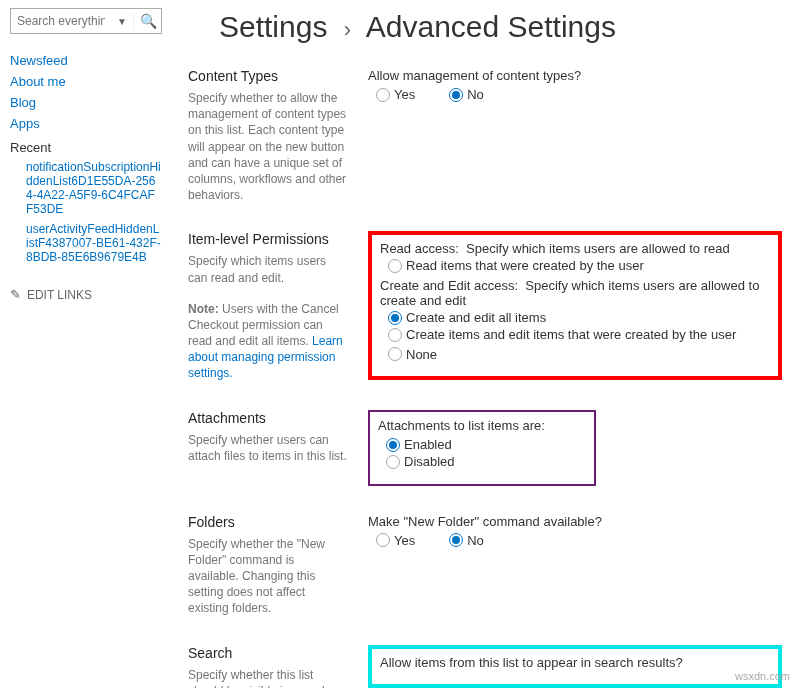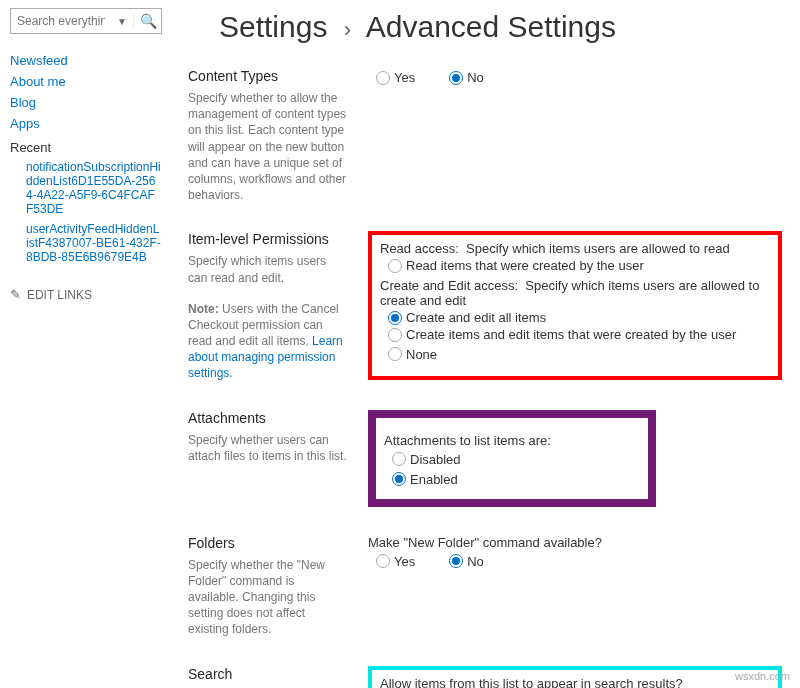--- a/index.html
+++ b/index.html
@@ -25,21 +25,21 @@
 .section-left .desc a { color: #0072c6; text-decoration: none; }
 .section-right { flex: 1; font-size: 13px; }
 .section-right .q { margin-bottom: 4px; }
 .radio-row { margin: 2px 0 2px 8px; }
 .radio-row.inline { display: flex; gap: 34px; margin-left: 8px; }
 .radio { display: inline-flex; align-items: center; gap: 4px; cursor: pointer; }
 .radio .circ { width: 14px; height: 14px; border: 1px solid #a6a6a6; border-radius: 50%; display: inline-flex; align-items: center; justify-content: center; }
 .radio.sel .circ { border-color: #0072c6; }
 .radio.sel .circ::after { content: ""; width: 8px; height: 8px; background: #0072c6; border-radius: 50%; }
 .box-red { border: 4px solid #ff0000; padding: 6px 8px 10px; }
-.box-green { border: 8px solid #701a75; padding: 15px 8px 10px; width: 288px; }
+.box-green { border: 2px solid #701a75; padding: 6px 8px 10px; width: 228px; }
 .box-cyan { border: 4px solid #00e5e5; padding: 6px 8px 10px; }
 .subhead { font-weight: 400; display: inline; }
 .watermark { position: absolute; right: 10px; bottom: 6px; font-size: 11px; color: #aaa; }
 </style>
 </head>
 <body>
 
 <div class="wrap">
   <div class="sidebar">
     <div class="search-box">
@@ -68,20 +68,21 @@
       <span class="sep">›</span>
       <span>Advanced Settings</span>
     </div>
 
     <div class="section">
       <div class="section-left">
         <h3>Content Types</h3>
         <div class="desc">Specify whether to allow the management of content types on this list. Each content type will appear on the new button and can have a unique set of columns, workflows and other behaviors.</div>
       </div>
       <div class="section-right">
+        <div class="q">Allow management of content types?</div>
         <div class="radio-row inline">
           <label class="radio">
               <span class="circ"></span>
               <span>Yes</span>
             </label>
           <label class="radio sel">
               <span class="circ"></span>
               <span>No</span>
             </label>
         </div>
@@ -122,27 +123,27 @@
     </div>
 
     <div class="section">
       <div class="section-left">
         <h3>Attachments</h3>
         <div class="desc">Specify whether users can attach files to items in this list.</div>
       </div>
       <div class="section-right">
         <div class="box-green">
           <div class="q">Attachments to list items are:</div>
+          <div class="radio-row"><label class="radio sel">
+                <span class="circ"></span>
+                <span>Enabled</span>
+              </label></div>
           <div class="radio-row"><label class="radio">
                 <span class="circ"></span>
                 <span>Disabled</span>
-              </label></div>
-          <div class="radio-row"><label class="radio sel">
-                <span class="circ"></span>
-                <span>Enabled</span>
               </label></div>
         </div>
       </div>
     </div>
 
     <div class="section">
       <div class="section-left">
         <h3>Folders</h3>
         <div class="desc">Specify whether the "New Folder" command is available. Changing this setting does not affect existing folders.</div>
       </div>

